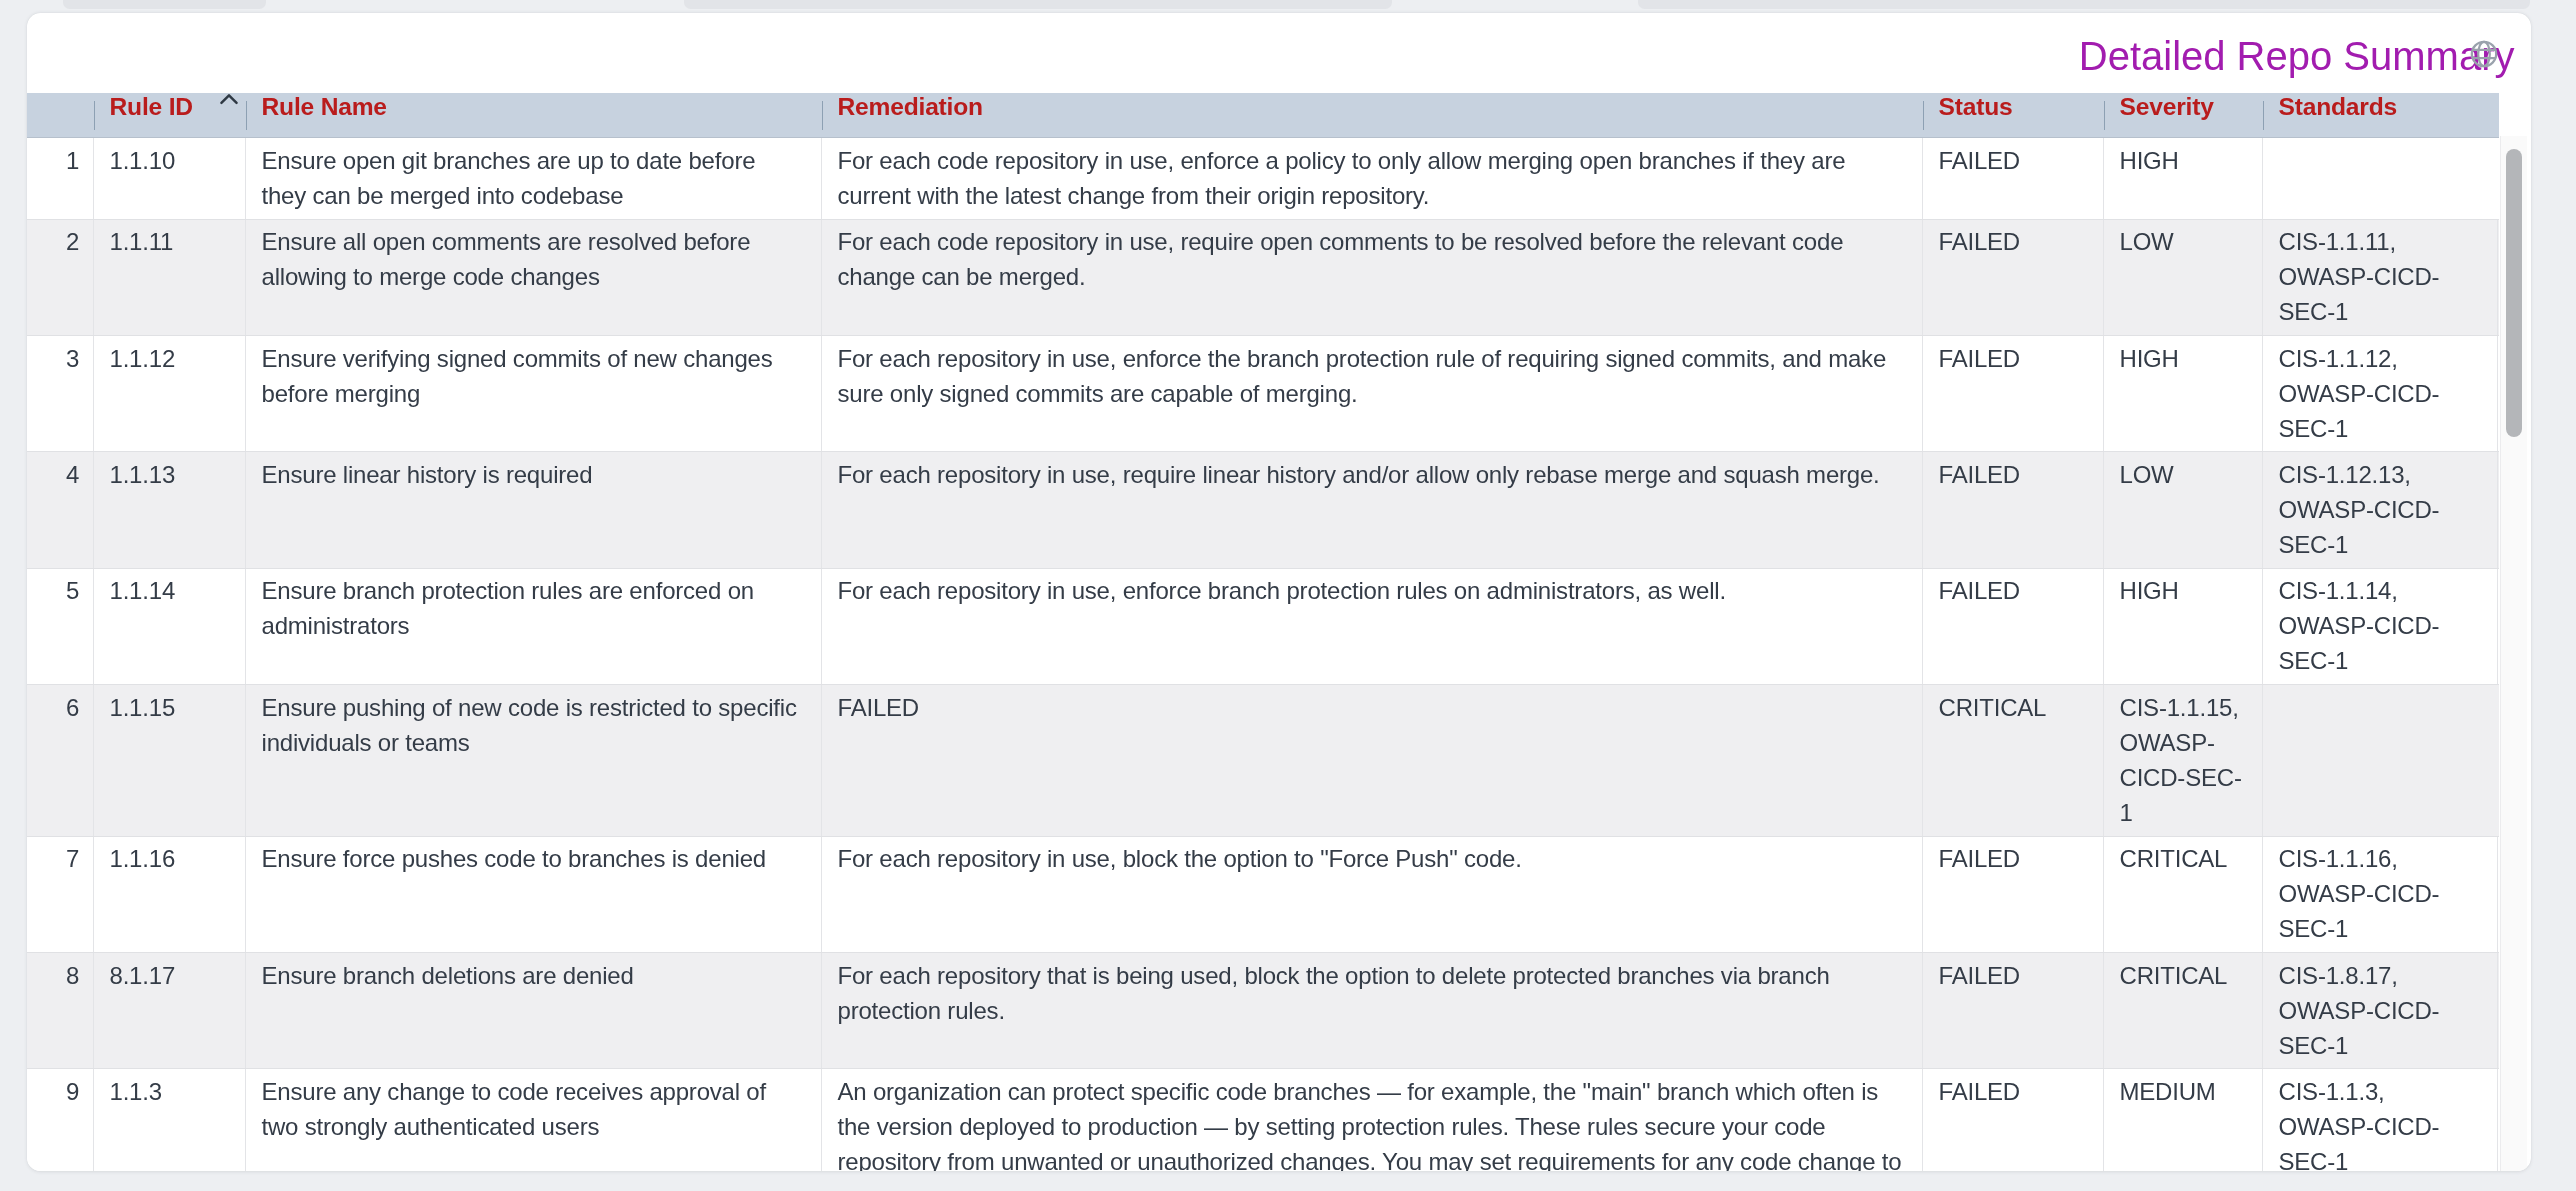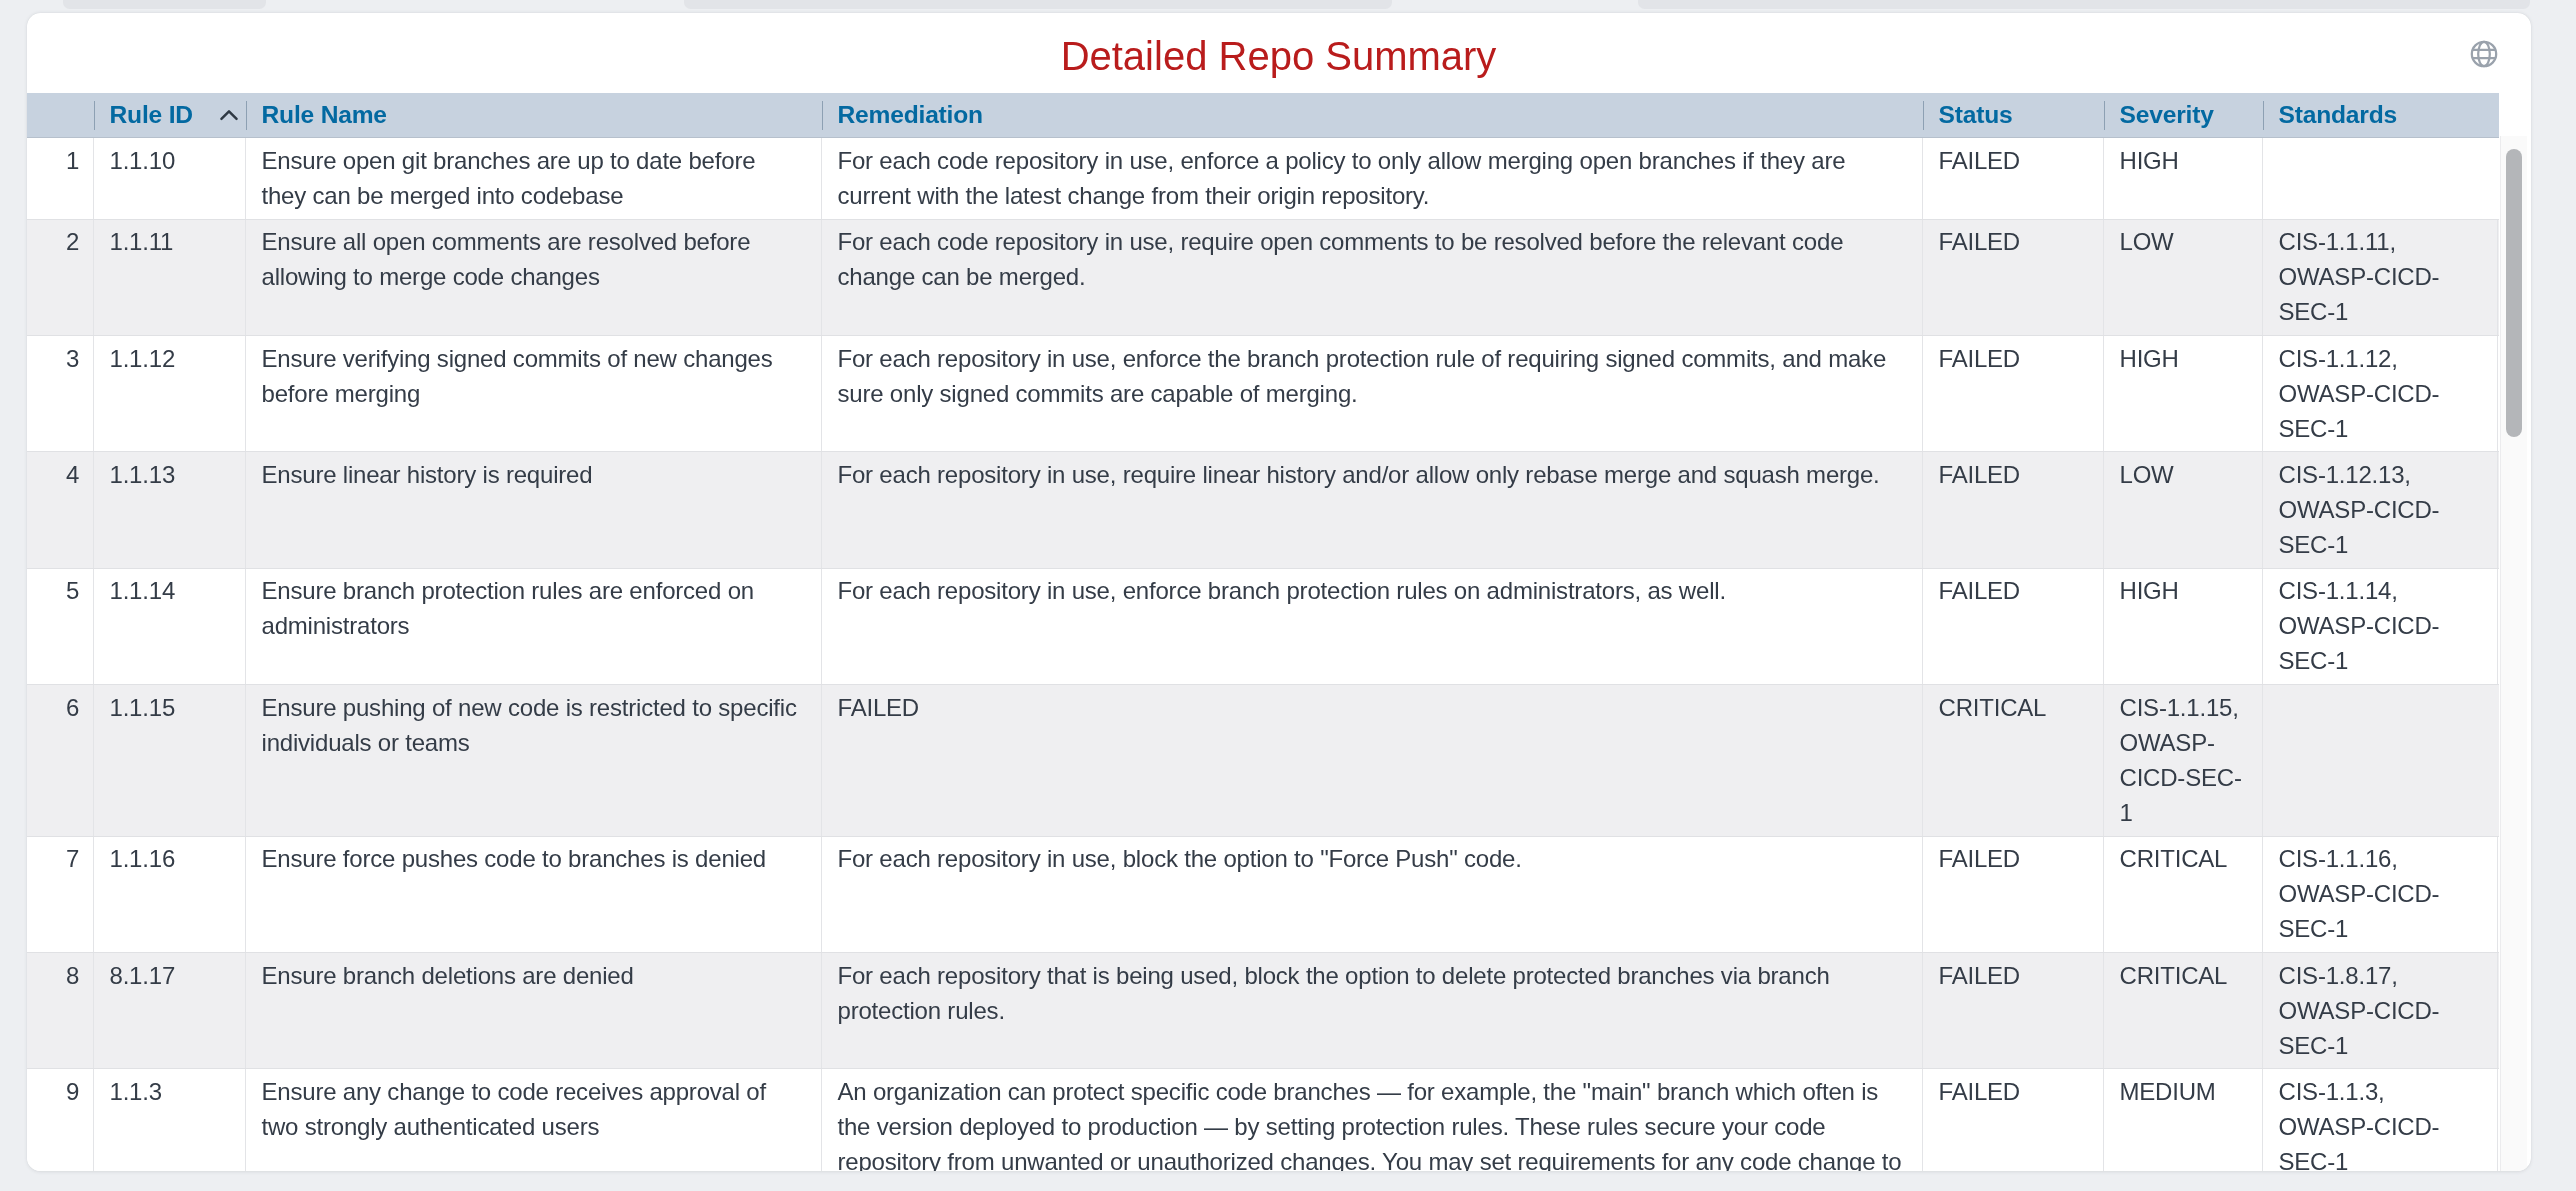--- a/index.html
+++ b/index.html
@@ -19,22 +19,22 @@
 
   .card{
     position:absolute;left:26.5px;top:13.3px;width:2504px;height:1158px;
     background:#ffffff;border-radius:13.3px;
     box-shadow:0 0.9px 3.8px rgba(40,50,60,.10), 0 0 0.9px rgba(40,50,60,.12);
     overflow:hidden;
   }
 
   .card-title{
     position:absolute;left:16px;top:21px;width:2472px;
-    text-align:center;
-    font-size:40px;font-weight:500;color:#b91c1c;
+    text-align:right;
+    font-size:40px;font-weight:500;color:#a21caf;
     letter-spacing:0;
   }
 
   .globe-btn{position:absolute;top:25.6px;right:32px;width:30px;height:30px;cursor:pointer;}
   .globe-btn svg{display:block;}
 
   
   .tbl{position:absolute;left:0;top:80px;width:2472px;}
   .tr{
     display:grid;
@@ -45,23 +45,23 @@
   .tr.alt{background:#efeff1;}
   .thead{
     display:grid;
     grid-template-columns:67px 152px 576px 1101px 181px 159px 235px;
     background:#c7d2df;
     height:44px;
     border-bottom:0.9px solid #b6c0cc;
   }
   .th{
     position:relative;
-    display:flex;align-items:center;
+    display:flex;
     padding-left:16px;
-    font-size:24.6px;font-weight:700;color:#0369a1;
+    font-size:24.6px;font-weight:700;color:#b91c1c;
     letter-spacing:-0.2px;
     white-space:nowrap;
     cursor:pointer;
   }
   .th + .th::before{
     content:"";position:absolute;left:0;top:7.6px;bottom:7.6px;width:0.9px;background:#8da0b3;
   }
   .sort-icon{margin-left:26.5px;display:inline-flex;}
 
   .td{

